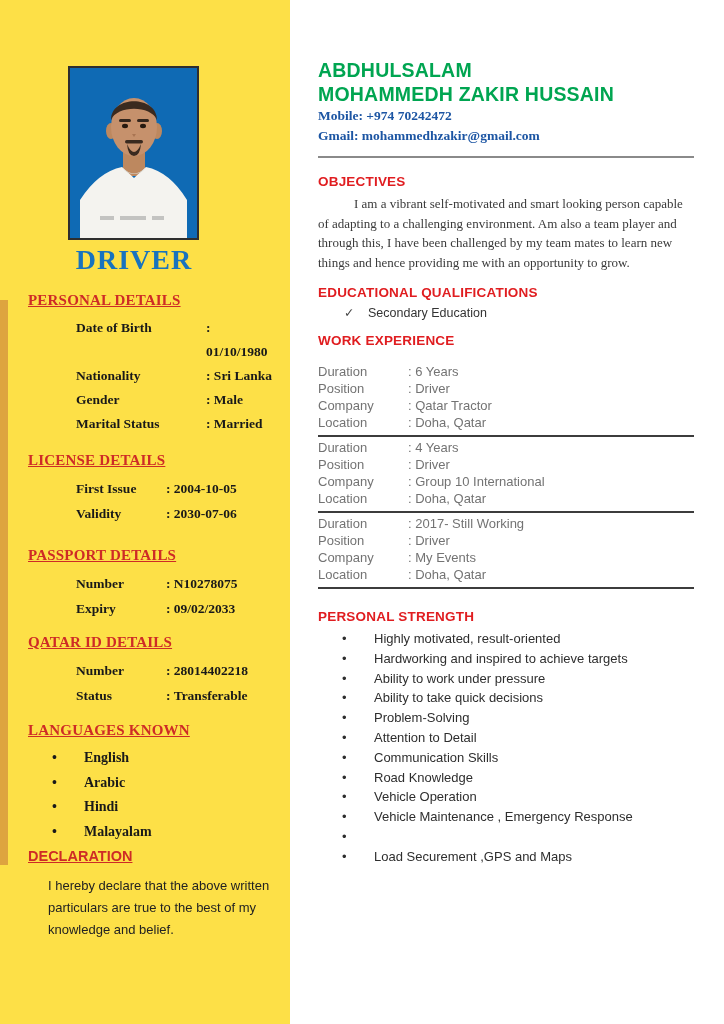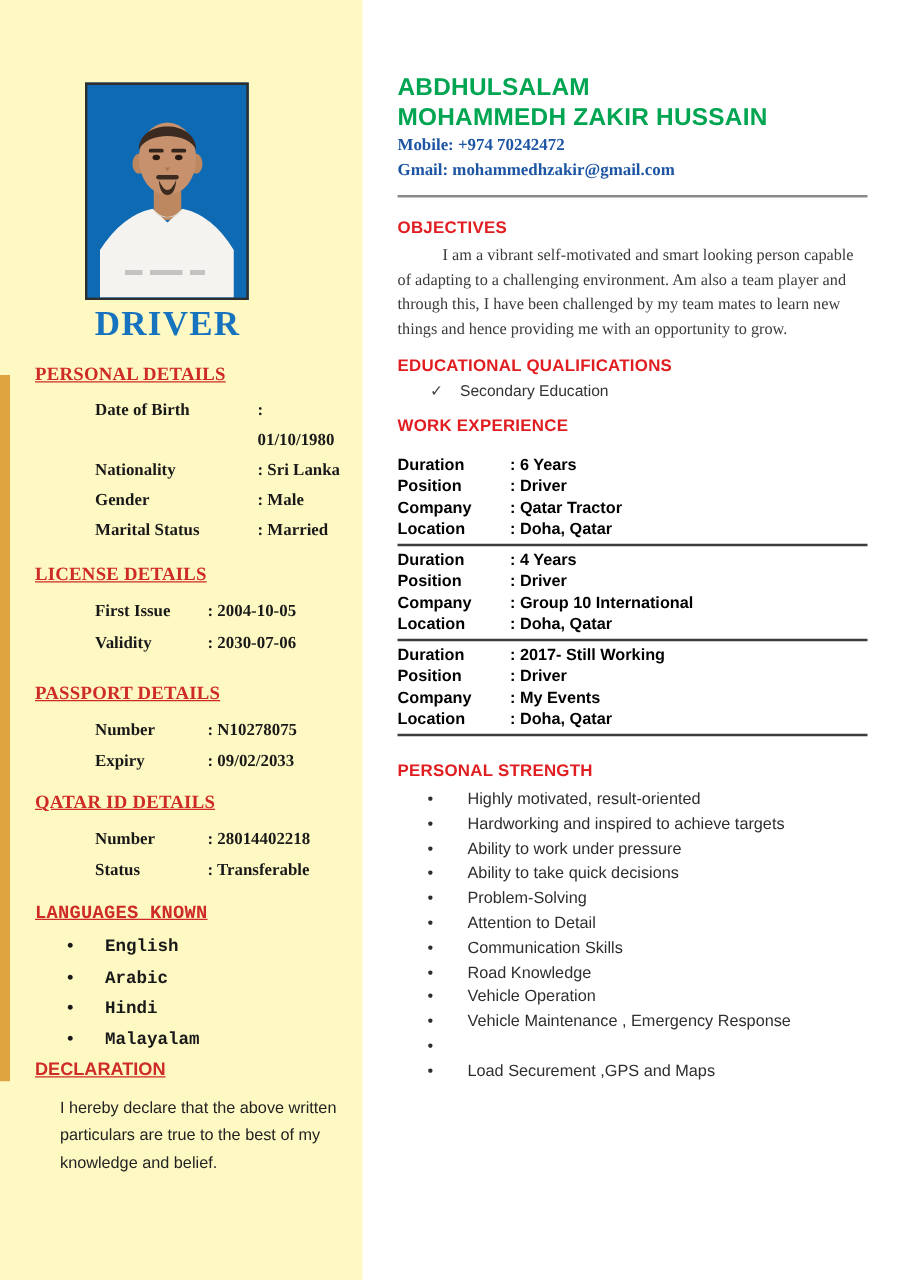--- a/index.html
+++ b/index.html
@@ -1,55 +1,55 @@
 <!DOCTYPE html>
 <html><head>
 <meta charset="utf-8">
 <style>
   html,body{margin:0;padding:0;background:#e8e8e8;}
   .page{position:relative;width:724px;height:1024px;background:#ffffff;margin:0 auto;
         font-family:"Liberation Sans",sans-serif;overflow:hidden;}
   
-  .sidebar{position:absolute;left:0;top:0;width:290px;height:1024px;background:#fef9c3;}
+  .sidebar{position:absolute;left:0;top:0;width:290px;height:1024px;background:#fde047;}
   .gold-stripe{position:absolute;left:0;top:300px;width:8px;height:565px;background:#DEA43F;}
   .photo-frame{position:absolute;left:68px;top:66px;width:131px;height:174px;
                border:2px solid #2e2e2e;box-sizing:border-box;background:#0F6AB4;}
   .photo-frame svg{display:block;width:100%;height:100%;}
   .driver-title{position:absolute;left:40px;top:244px;width:188px;text-align:center;
                font-family:"Liberation Serif",serif;font-weight:bold;font-size:28px;
                color:#1873BE;letter-spacing:1px;}
   .side-content{position:absolute;left:28px;top:292px;width:246px;
                 font-family:"Liberation Serif",serif;color:#191919;}
   .sheading{color:#CE2B26;font-weight:bold;font-size:15px;text-decoration:underline;
             letter-spacing:.2px;margin:0 0 7px 0;}
   .srow{display:flex;font-weight:bold;font-size:13.5px;line-height:24px;margin-left:48px;}
   .lic .srow{line-height:25px;}
   .slabel{flex:none;}
   .w130{width:130px;} .w90{width:90px;}
-  .mt16{margin-top:16px;} .mt20{margin-top:21px;} .mt12{margin-top:13px;} .mt14{margin-top:14px;font-family:Liberation Mono, monospace;}
+  .mt16{margin-top:16px;} .mt20{margin-top:21px;} .mt12{margin-top:13px;} .mt14{margin-top:14px;}
   .lang-item{display:flex;font-weight:bold;font-size:14px;line-height:24.5px;padding-left:24px;}
   .lang-dot{width:32px;flex:none;}
   .decl-h{font-family:"Liberation Sans",sans-serif;color:#CE2B26;font-weight:bold;
           font-size:14.5px;text-decoration:underline;margin-top:4px;}
   .decl-text{font-family:"Liberation Sans",sans-serif;font-size:13px;line-height:22px;
              padding-left:20px;width:226px;color:#222;margin-top:11px;}
   
   .main{position:absolute;left:318px;top:58px;width:376px;}
   .name{color:#00A551;font-weight:bold;font-size:19.5px;line-height:24px;letter-spacing:.2px;}
   .contact{font-family:"Liberation Serif",serif;font-weight:bold;color:#1C55A3;
            font-size:13.5px;line-height:20px;}
   .contact:first-of-type{margin-top:6px;}
   .sep{border:none;border-top:2px solid #8a8a8a;margin:10px 0 0 0;}
   .mhead{color:#E01D20;font-weight:bold;font-size:13.5px;letter-spacing:.2px;margin-top:16px;}
   .obj-text{font-size:13px;line-height:19.5px;color:#3a3a3a;text-indent:36px;margin-top:5px;font-family:Liberation Serif, serif;}
   .edu-item{display:flex;font-size:12.5px;color:#333;margin-top:5px;padding-left:26px;line-height:17px;}
   .check{width:24px;flex:none;color:#444;}
   .jobs{margin-top:13px;}
   .job{border-bottom:2px solid #3c3c3c;padding:2px 0 4px;}
-  .jrow{display:flex;font-size:13px;line-height:17px;color:#000000;font-weight:bold;}
+  .jrow{display:flex;font-size:13px;line-height:17px;color:#737373;}
   .jlabel{width:90px;flex:none;}
   .mt22{margin-top:20px;}
   .strength-list{margin-top:5px;}
   .b-item{display:flex;font-size:13px;line-height:19.8px;color:#2e2e2e;padding-left:24px;}
   .b-dot{width:32px;flex:none;font-size:13px;}
 </style>
 </head>
 <body>
 
 <div class="page">

